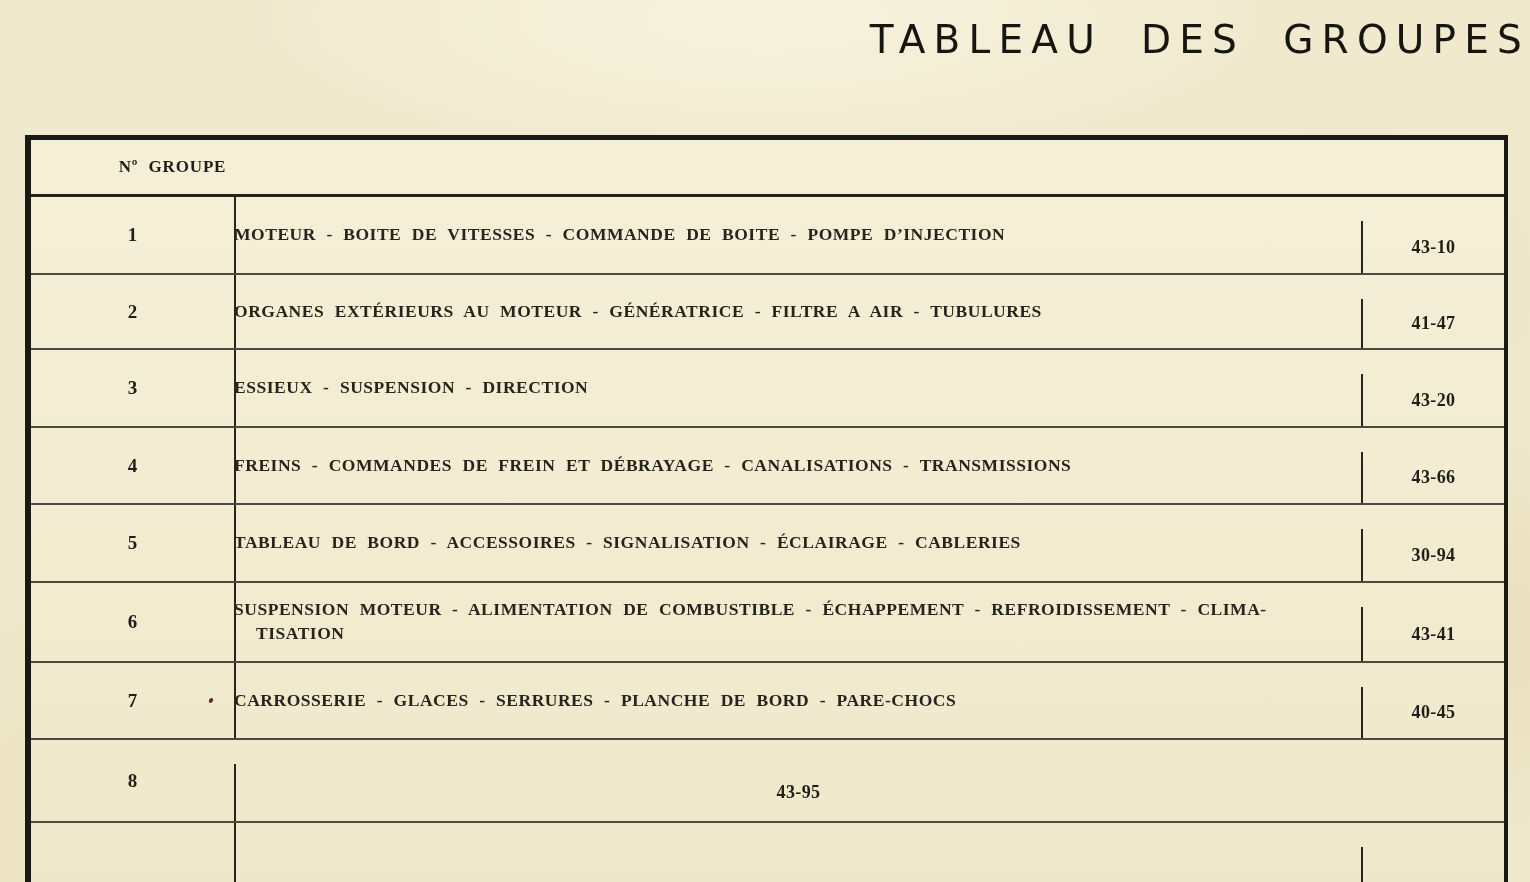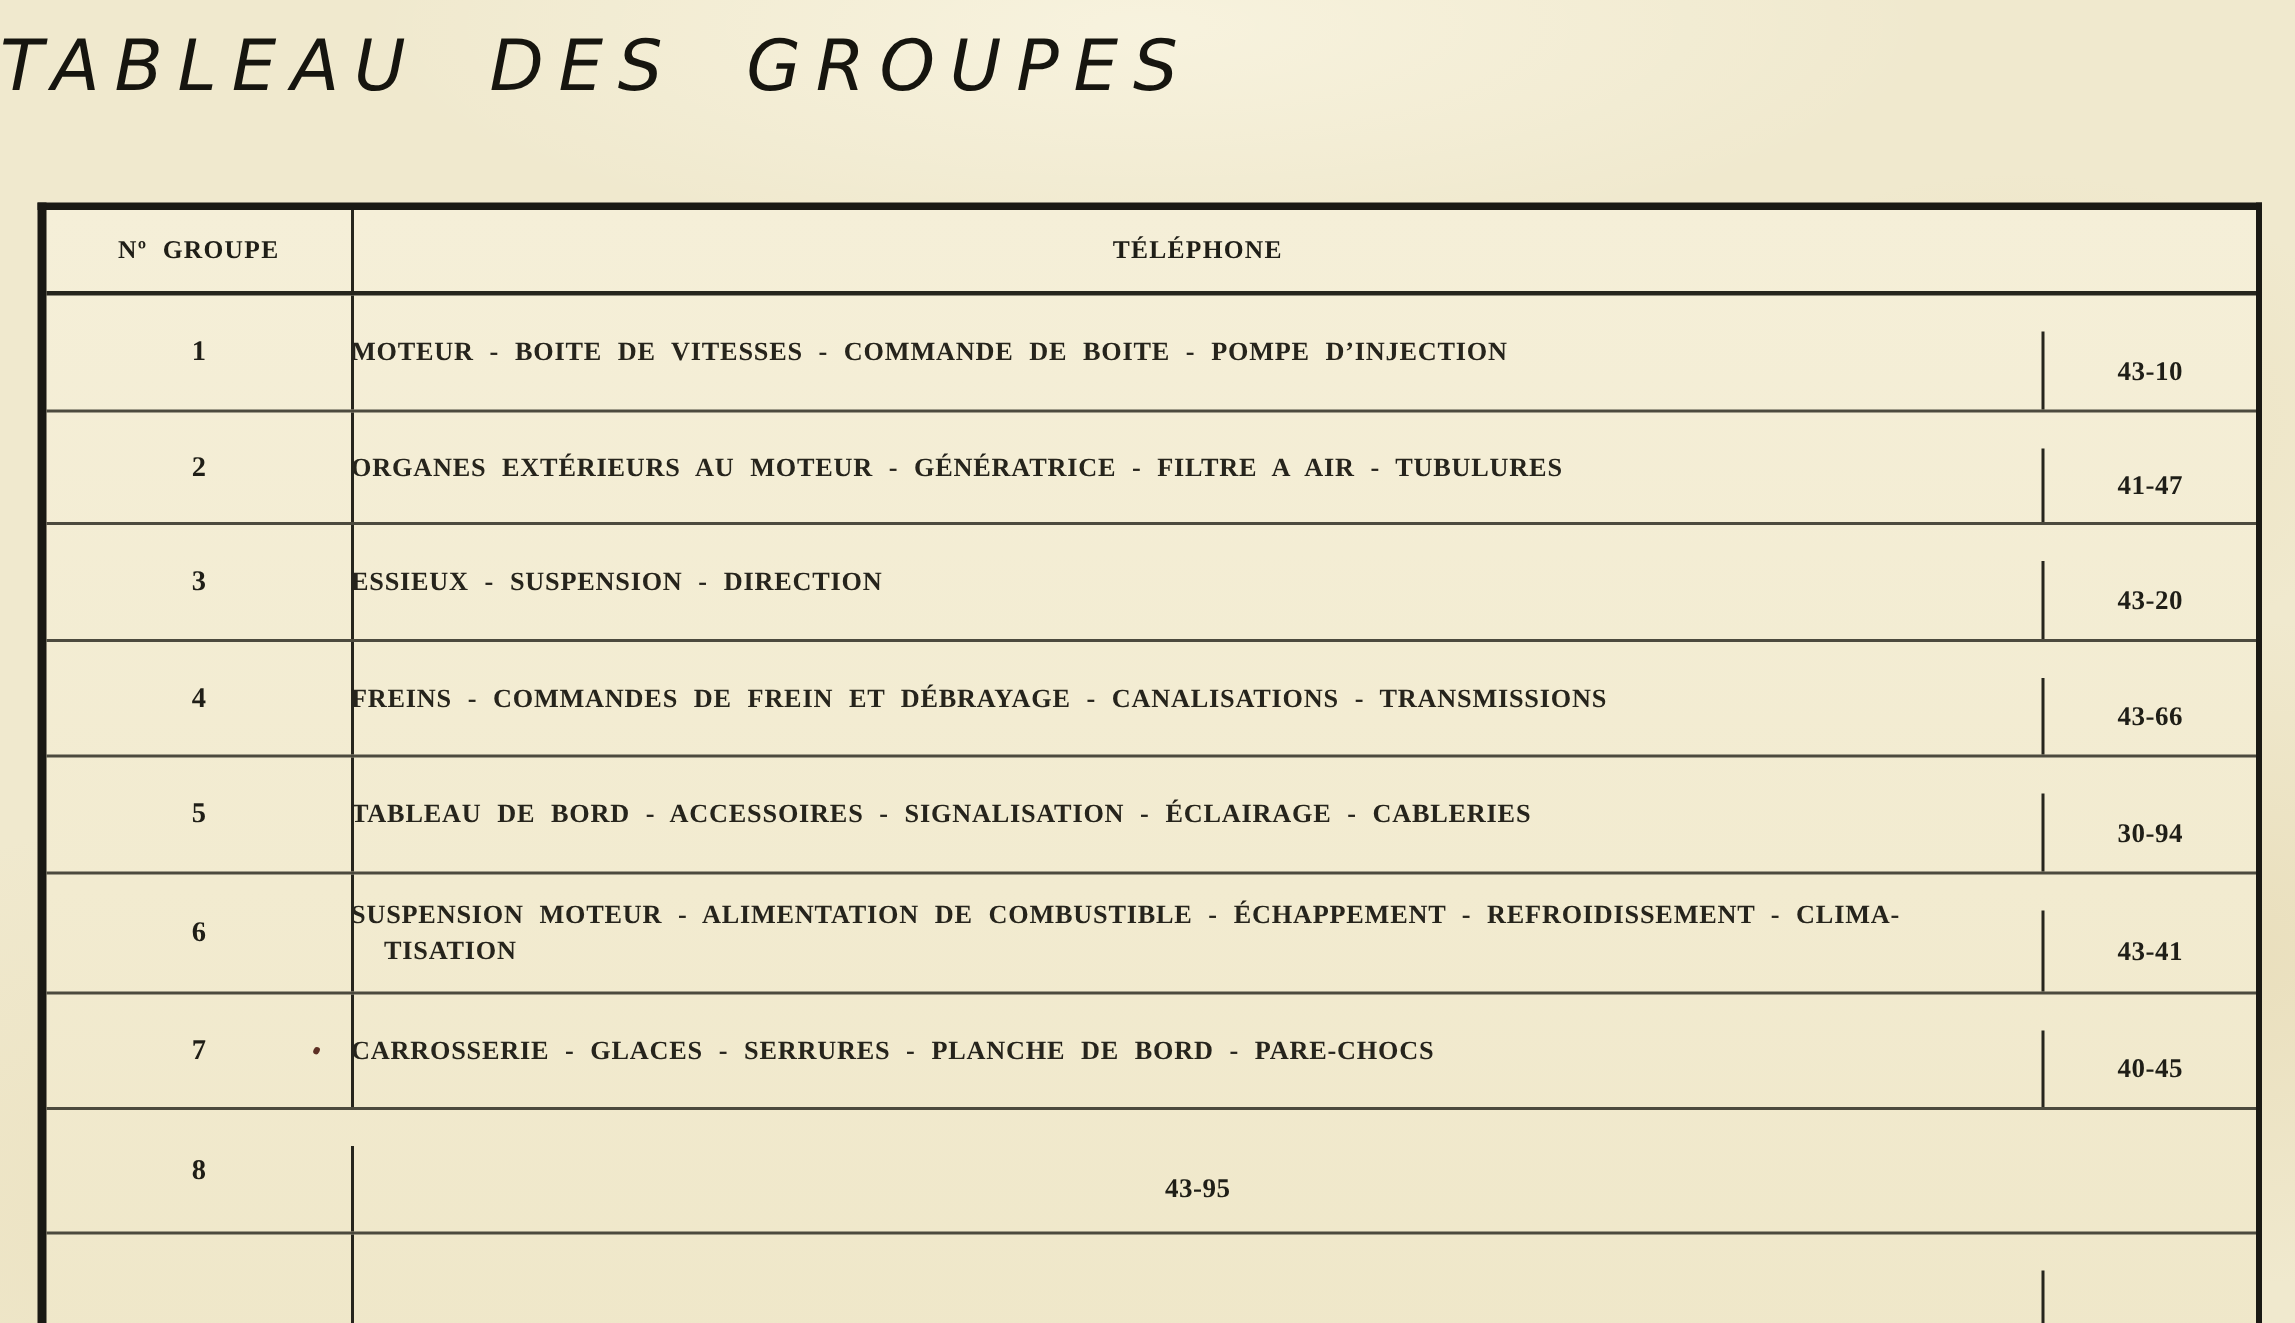--- a/index.html
+++ b/index.html
@@ -17,46 +17,45 @@
       radial-gradient(ellipse 360px 240px at 88% 32%, rgba(210,182,110,0.14), transparent 70%),
       radial-gradient(ellipse 420px 320px at 97% 72%, rgba(198,168,96,0.16), transparent 70%),
       radial-gradient(ellipse 520px 380px at 8% 92%, rgba(205,178,105,0.12), transparent 70%),
       radial-gradient(ellipse 700px 200px at 50% 2%, rgba(255,252,238,0.5), transparent 75%);
     color: #26251f;
   }
   .title {
     position: absolute;
     top: 17px; left: 0; right: 0;
     margin: 0;
-    text-align: left;
+    text-align: right;
     font-family: "DejaVu Sans", "Liberation Sans", sans-serif;
     font-weight: normal;
-    font-size: 47px;
+    font-size: 39px;
     letter-spacing: 0.21em;
     word-spacing: 0.45em;
     color: #16150f;
-    font-style: italic;
   }
   .table {
     position: absolute;
     left: 25px; top: 135px;
     width: 1483px; height: 760px;
     box-sizing: border-box;
     border-top: 5px solid #1a1914;
     border-left: 6px solid #1a1914;
     border-right: 4px solid #1a1914;
     background: linear-gradient(180deg, #f5efd8 0%, #f2ebd0 60%, #efe7c9 100%);
   }
   .row {
     display: grid;
     grid-template-columns: 203px 1127px 1fr;
     box-sizing: border-box;
     border-bottom: 2px solid #4c4a3e;
   }
-  .row.header      { height: 57px; border-bottom: 3px solid #26251d; }
+  .row.header      { height: 57px; border-bottom: 3px solid #26251d; padding-left: 40px; }
   .row.r1 { height: 78px; }
   .row.r2 { height: 75px; }
   .row.r3 { height: 78px; }
   .row.r4 { height: 77px; }
   .row.r5 { height: 78px; }
   .row.r6 { height: 80px; }
   .row.r7 { height: 77px; }
   .row.r8 { height: 83px; }
   .row.r9 { height: 120px; border-bottom: none; }
   .cell {
@@ -113,21 +112,20 @@
 <body>
 
 <div class="page">
 
   <h1 class="title">TABLEAU DES GROUPES</h1>
 
   <div class="table">
 
     <div class="row header">
       <div class="cell c1 hcell">Nº GROUPE</div>
-      <div class="cell c3 hcell">TÉLÉPHONE</div>
     </div>
 
     <div class="row r1">
       <div class="cell c1 num">1</div>
       <div class="cell c2 desig">MOTEUR - BOITE DE VITESSES - COMMANDE DE BOITE - POMPE D’INJECTION</div>
       <div class="cell c3 phone">43-10</div>
     </div>
 
     <div class="row r2">
       <div class="cell c1 num">2</div>

